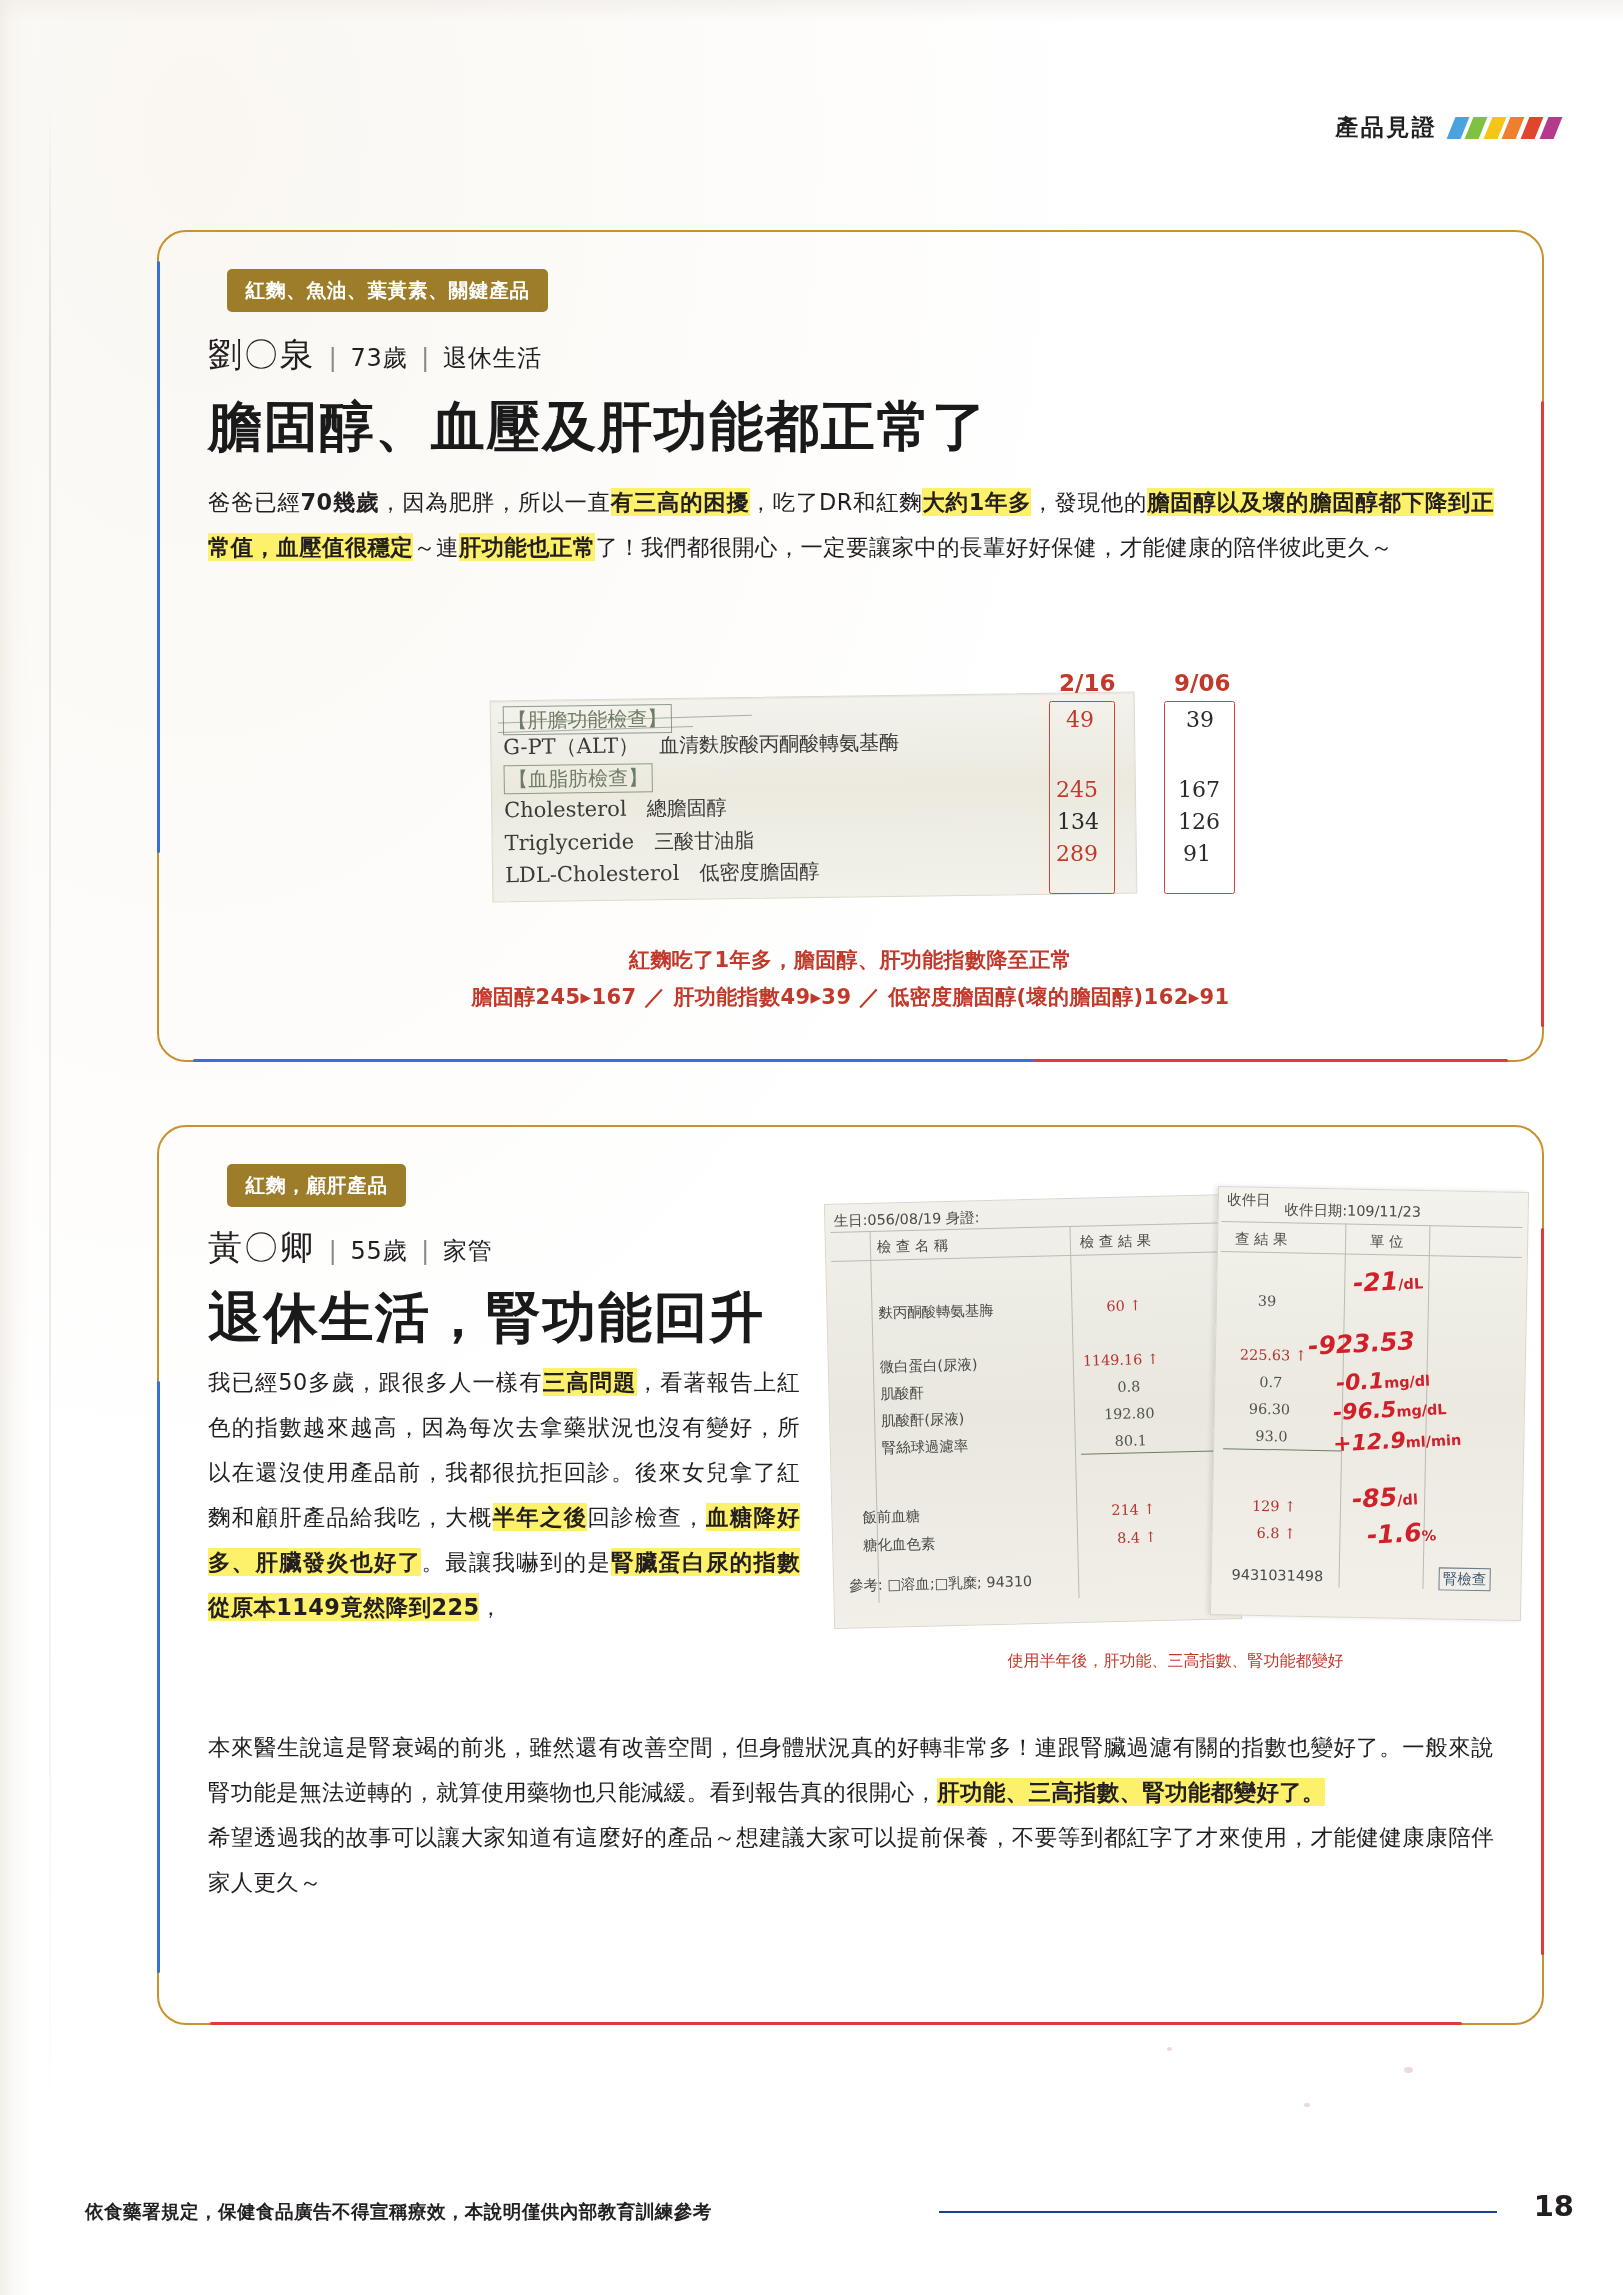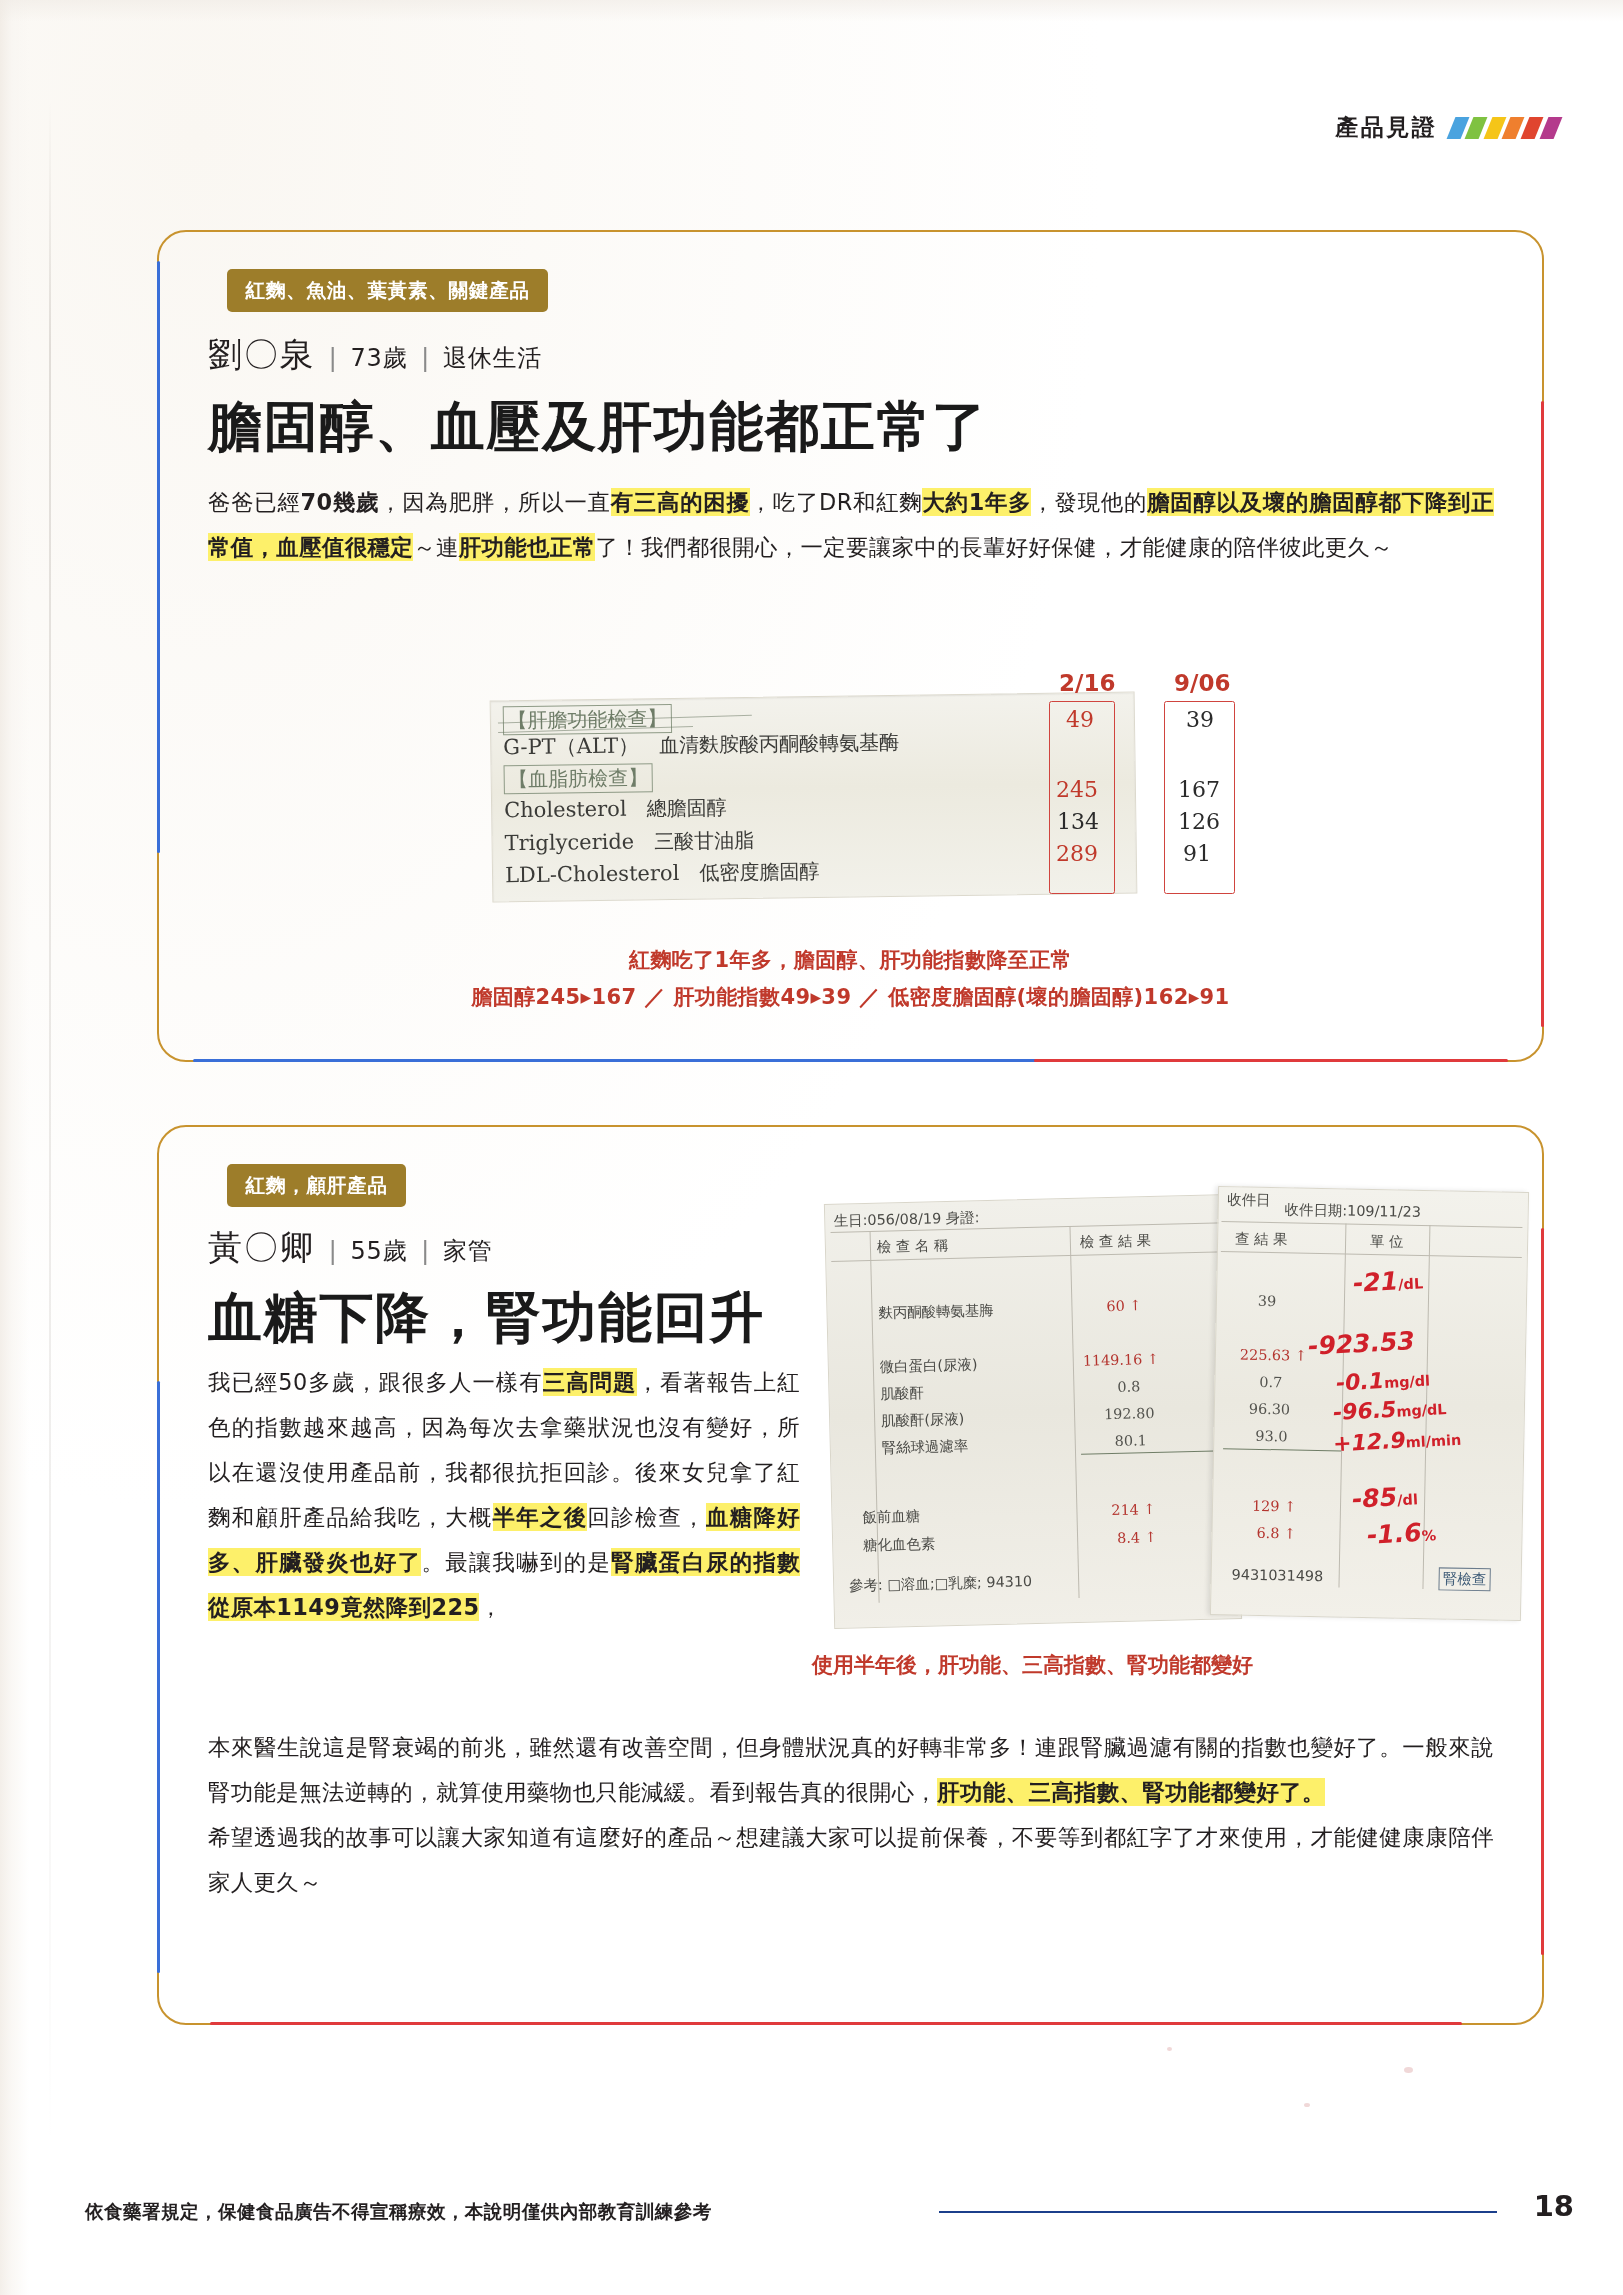--- a/index.html
+++ b/index.html
@@ -192,22 +192,22 @@
         font-family:"DejaVu Serif","Liberation Serif",serif;}
   .r2n.red{ color:#b4352f; }
   .r2line{ position:absolute; height:0.8px; background:#bdbab0; }
   .r2-ann{
     position:absolute; color:#d0202a; font-weight:bold; font-style:italic;
     font-size:25px; white-space:nowrap; transform:rotate(-3deg);
     font-family:"DejaVu Sans","Liberation Sans",sans-serif;
   }
   .r2-ann small{ font-size:14.4px; font-style:normal; font-weight:bold;}
   .cap2{
-    position:absolute; left:812px; top:1651px; width:727px; text-align:left;
-    font-weight:bold; color:#c0392b; font-size:21px;
+    position:absolute; left:812px; top:1651px; width:727px; text-align:center;
+    font-weight:normal; color:#c0392b; font-size:16px;
   }
 
   
   .footer-note{
     position:absolute; left:85px; top:2199px;
     font-size:18.6px; font-weight:bold; letter-spacing:0.4px; color:#231f20;
   }
   .footer-rule{
     position:absolute; left:939px; top:2211px; width:558px; height:1.7px; background:#1b3f8b;
   }
@@ -319,21 +319,21 @@
   <div class="tag tag-2">紅麴，顧肝產品</div>
 
   <div class="person person-2">
     <span class="nm">黃〇卿</span>
     <span class="sep">|</span>
     <span class="meta">55歲</span>
     <span class="sep">|</span>
     <span class="meta">家管</span>
   </div>
 
-  <div class="headline headline-2">血糖下降，腎功能回升</div>
+  <div class="headline headline-2">退休生活，腎功能回升</div>
 
   <div class="body-text body-2">我已經50多歲，跟很多人一樣有<b class="hl">三高問題</b>，看著報告上紅色的指數越來越高，因為每次去拿藥狀況也沒有變好，所以在還沒使用產品前，我都很抗拒回診。後來女兒拿了紅麴和顧肝產品給我吃，大概<b class="hl">半年之後</b>回診檢查，<b class="hl">血糖降好多、肝臟發炎也好了</b>。最讓我嚇到的是<b class="hl">腎臟蛋白尿的指數從原本1149竟然降到225</b>，</div>
   <div class="body-text body-3">本來醫生說這是腎衰竭的前兆，雖然還有改善空間，但身體狀況真的好轉非常多！連跟腎臟過濾有關的指數也變好了。一般來說腎功能是無法逆轉的，就算使用藥物也只能減緩。看到報告真的很開心，<b class="hl">肝功能、三高指數、腎功能都變好了。</b><br>希望透過我的故事可以讓大家知道有這麼好的產品～想建議大家可以提前保養，不要等到都紅字了才來使用，才能健健康康陪伴家人更久～</div>
 
   <div class="report2">
     <div class="r2-left">
       <div class="r2t" style="left:8.5px; top:6.8px;">生日:056/08/19  身證:</div>
       <div class="r2line" style="left:5px; top:27px; width:396px;"></div>
       <div class="r2t" style="left:51px; top:34px;">檢 查 名 稱</div>
       <div class="r2t" style="left:254px; top:34px;">檢 查 結 果</div>

